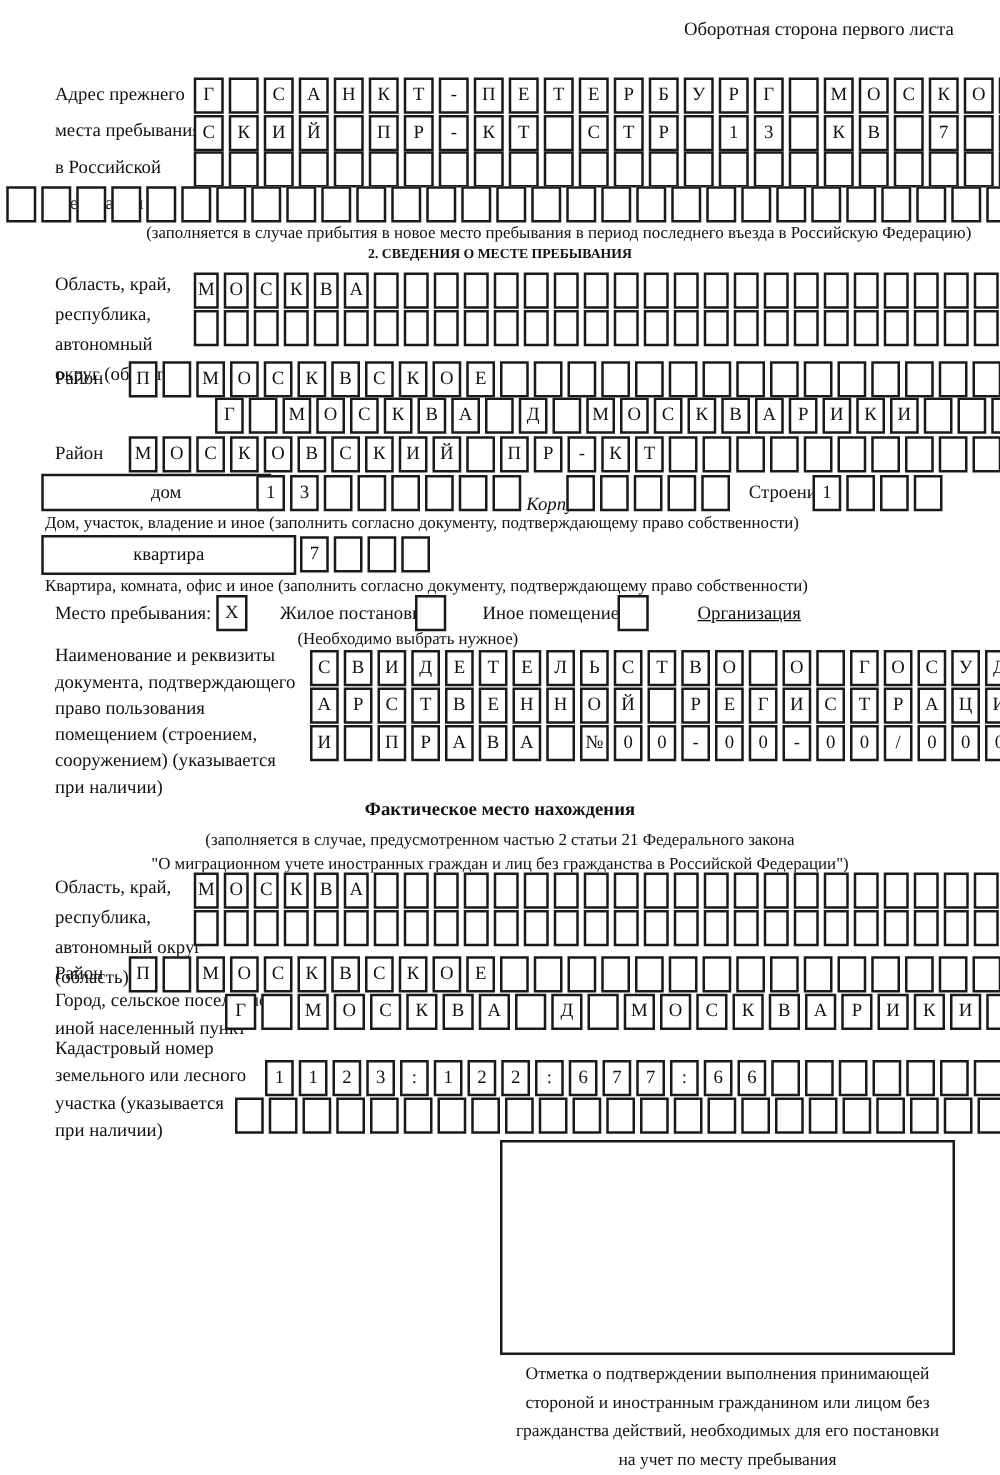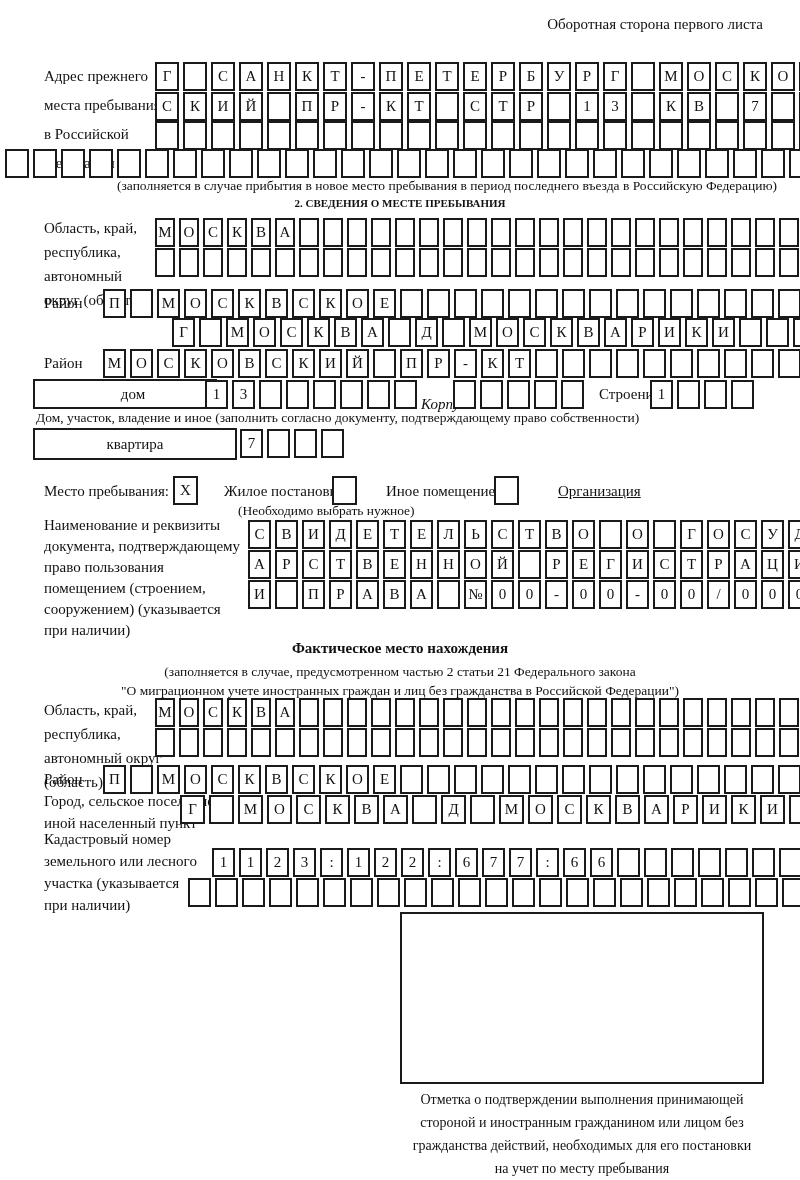--- a/index.html
+++ b/index.html
@@ -334,32 +334,33 @@
     </div>
   <div class="abs cap" style="left:36px;top:410px;">Дом, участок, владение и иное (заполнить согласно документу, подтверждающему право собственности)</div>
 
   <div class="wordbox" style="left:33px;top:428px;width:200px;height:28px;">квартира</div>
   <div class="cells md" style="left:240px;top:429px;">
       <span class="cell">7</span>
       <span class="cell"></span>
       <span class="cell"></span>
       <span class="cell"></span>
     </div>
+  <div class="abs cap" style="left:36px;top:461px;">Квартира, комната, офис и иное (заполнить согласно документу, подтверждающему право собственности)</div>
 
   <div class="abs lbl" style="left:23px;top:478px;">Место пребывания:</div>
   <div class="checkbox" style="left:173px;top:476px;">X</div>
   <div class="abs lbl" style="left:203px;top:478px;">Жилое постановки</div>
   <div class="checkbox" style="left:332px;top:476px;"></div>
   <div class="abs lbl" style="left:365px;top:478px;">Иное помещение</div>
   <div class="checkbox" style="left:494px;top:476px;"></div>
   <div class="abs lbl" style="left:537px;top:478px;text-decoration:underline;">Организация</div>
   <div class="abs cap" style="left:238px;top:503px;">(Необходимо выбрать нужное)</div>
 
   <div class="abs lbl" style="left:23px;top:515px;line-height:21px;">Наименование и реквизиты
-документа, подтверждающему
+документа, подтверждающего
 право пользования
 помещением (строением,
 сооружением) (указывается
 при наличии)</div>
   <div class="cells md" style="left:248px;top:520px;">
       <span class="cell">С</span>
       <span class="cell">В</span>
       <span class="cell">И</span>
       <span class="cell">Д</span>
       <span class="cell">Е</span>

